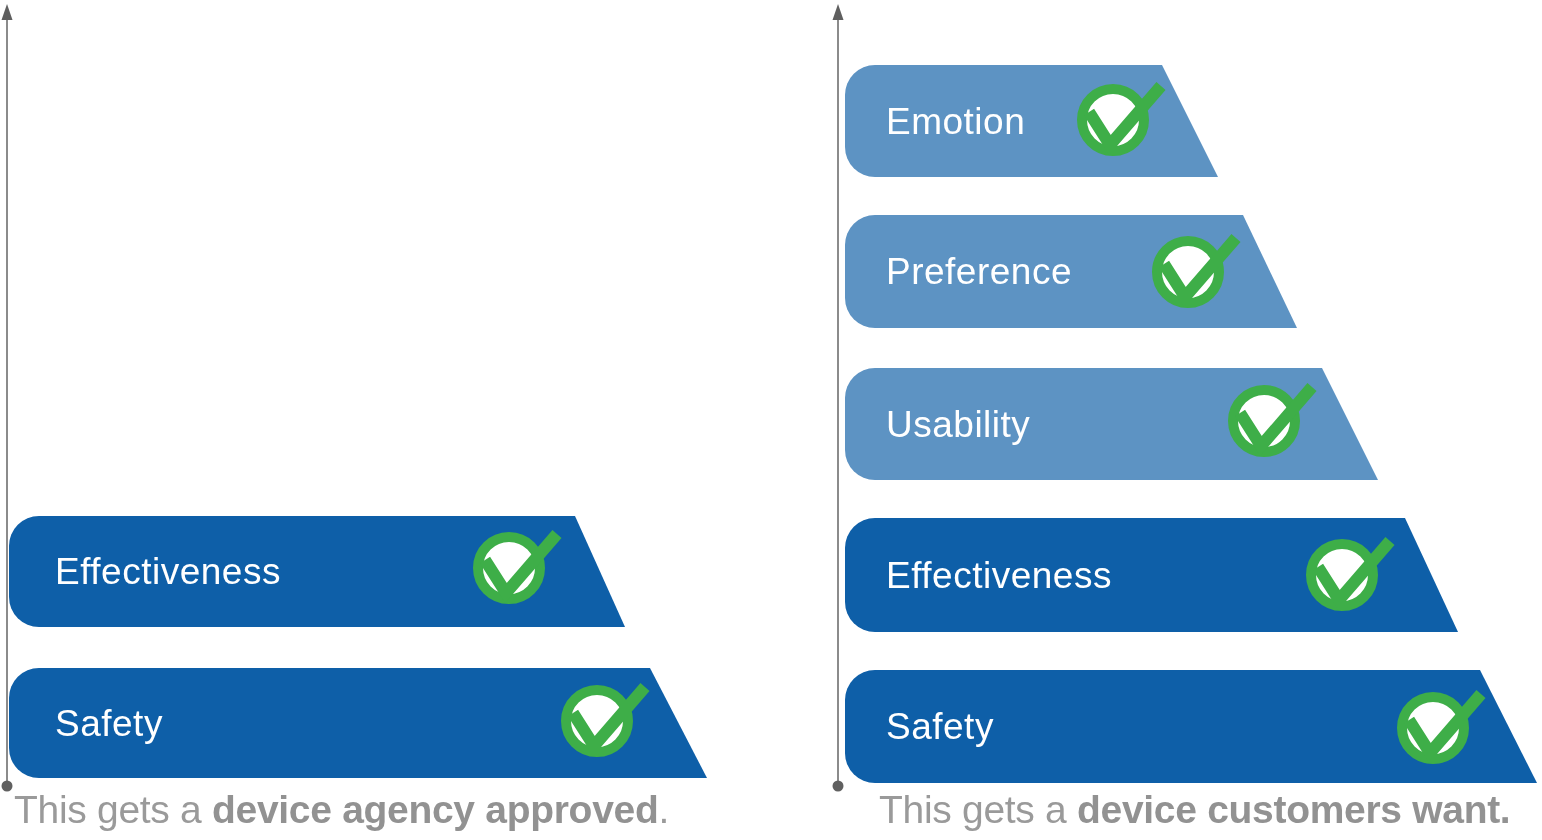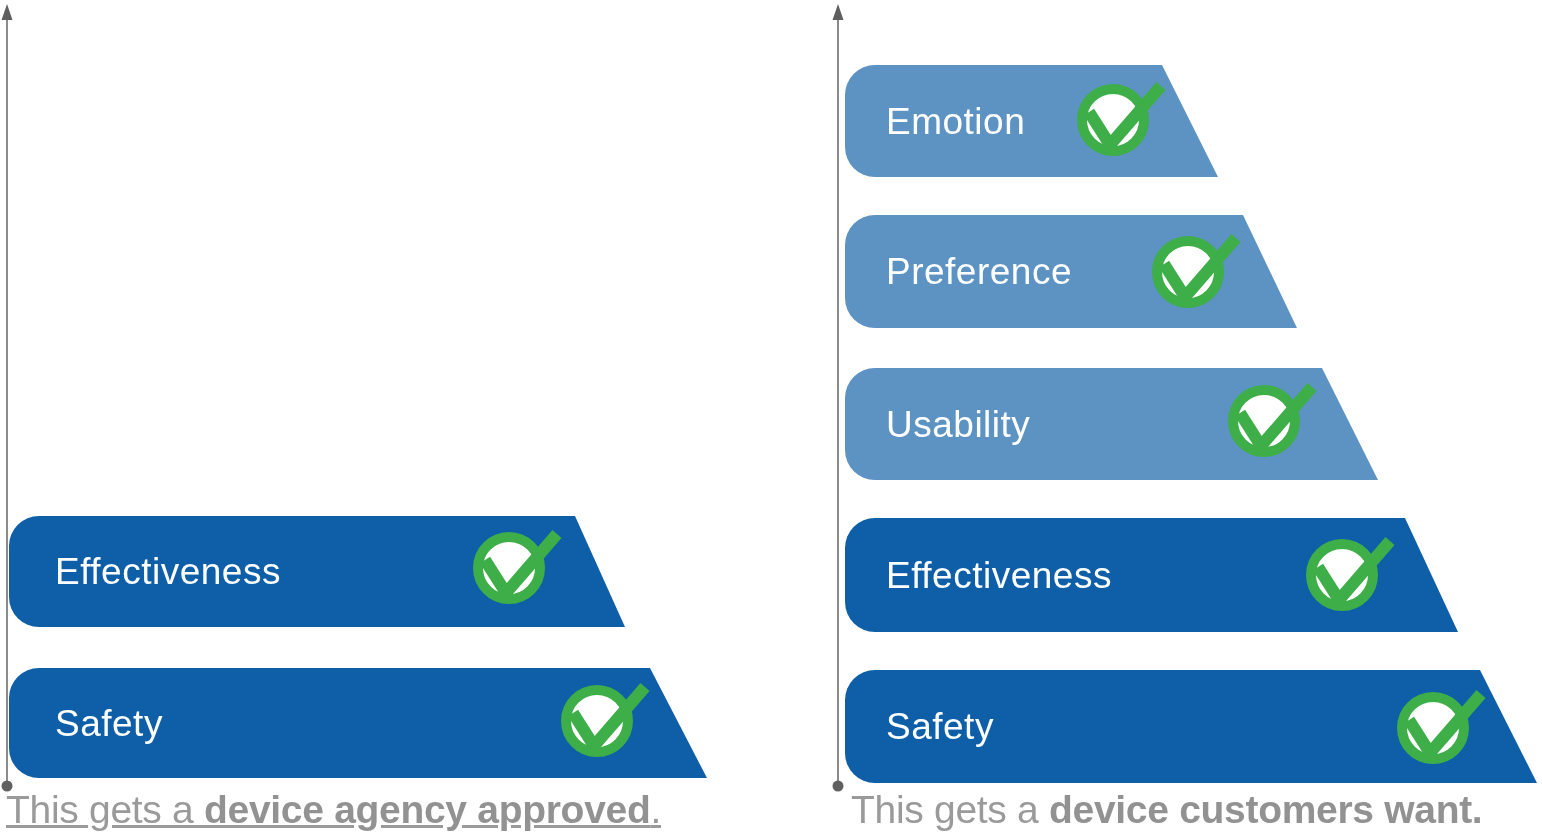--- a/index.html
+++ b/index.html
@@ -33,22 +33,22 @@
     font-size: 39px;
     line-height: 46px;
     color: #9a9a9a;
     white-space: nowrap;
     letter-spacing: -0.3px;
   }
   .caption .cap-bold {
     font-weight: 700;
     color: #929292;
   }
-  #left-caption { left: 6px; text-decoration: underline; }
-  #right-caption { left: 851px; }
+  #left-caption { left: 14px; }
+  #right-caption { left: 879px; }
 </style>
 </head>
 <body>
 
 <div id="stage">
 
   <svg width="1542" height="840" viewBox="0 0 1542 840">
 
     <defs>
       <g id="check-badge">

